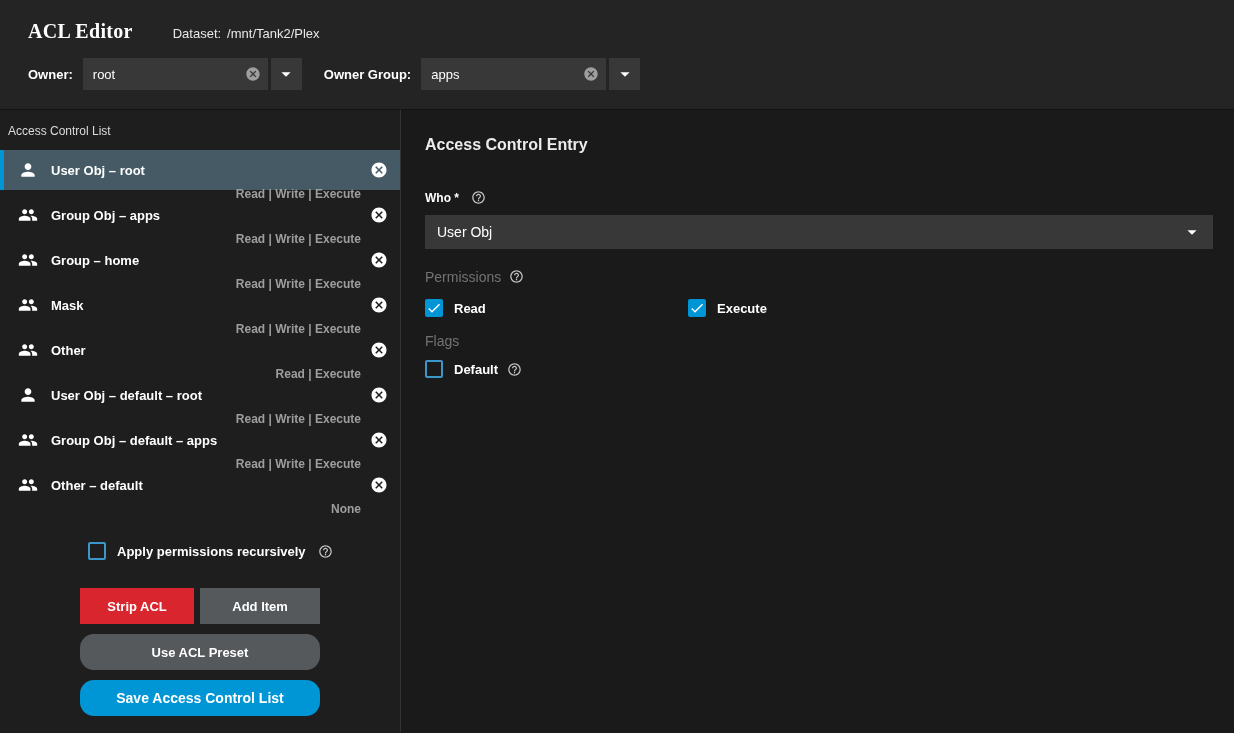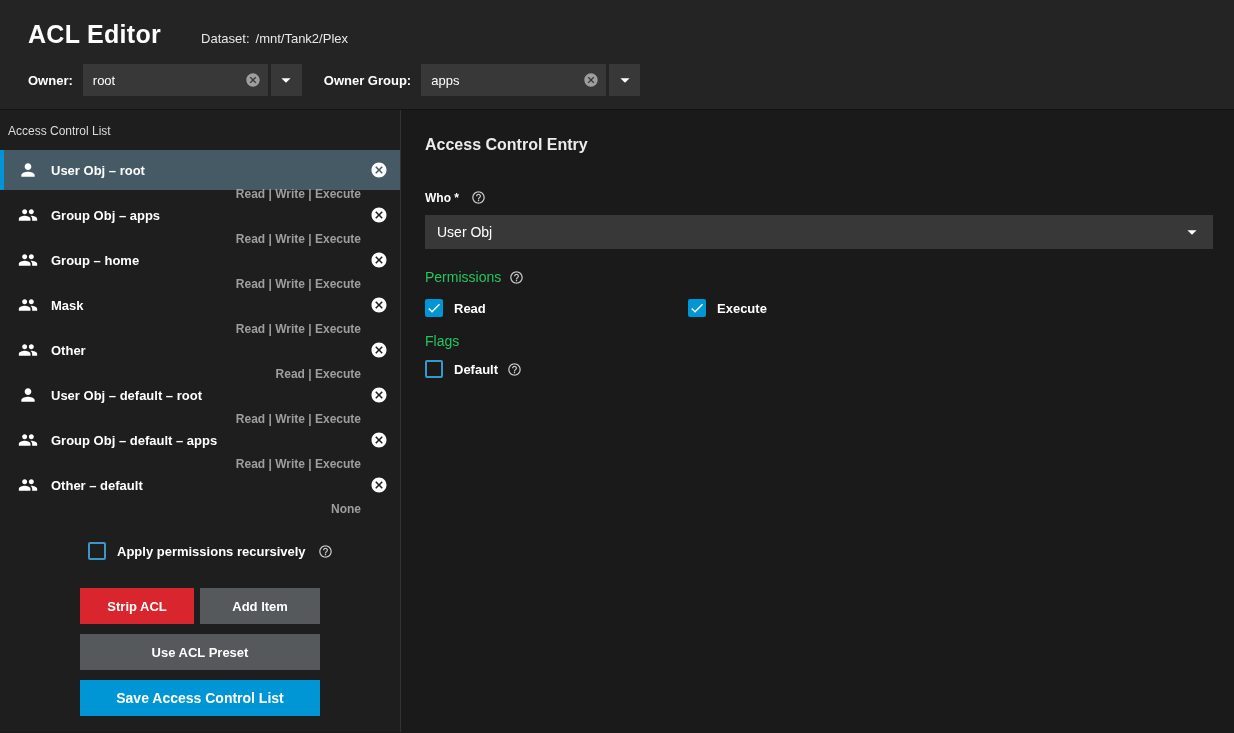--- a/index.html
+++ b/index.html
@@ -17,21 +17,21 @@
   }
 
   
   .topbar {
     height: 110px;
     background: #242424;
     padding: 20px 0 0 28px;
     border-bottom: 1px solid #141414;
   }
   .title-row { display: flex; align-items: baseline; }
-  .page-title { font-size: 25px; font-weight: 700; letter-spacing: .3px; }
+  .page-title { font-size: 20px; font-weight: 700; letter-spacing: .3px; font-family: Liberation Serif, serif; }
   .dataset { margin-left: 40px; font-size: 13px; color: #e8e8e8; }
   .ds-label { font-weight: 400; margin-right: 6px; }
   .owner-row { display: flex; align-items: center; margin-top: 15px; }
   .owner-row .lbl { font-size: 13px; font-weight: 700; margin-right: 10px; }
   .combo { position: relative; display: flex; align-items: center; }
   .combo input {
     width: 185px; height: 32px;
     background: #383838; border: none; outline: none;
     color: #fff; font-size: 13px; font-family: inherit;
     padding: 0 30px 0 10px;
@@ -77,36 +77,36 @@
   .btn-row { display: flex; gap: 6px; margin-top: 28px; }
   .btn {
     height: 36px; border: none; color: #fff;
     font-weight: 700; font-size: 13px; font-family: inherit; cursor: pointer;
   }
   .btn.gray { background: #55595c; }
   .btn.red  { background: var(--danger-red, #d9262e); }
   .btn.blue { background: var(--accent-blue, #0095d5); font-size: 14px; }
   .btn.half-l { flex: 1.05; }
   .btn.half-r { flex: 1; }
-  .btn.full { width: 100%; margin-top: 10px; }
+  .btn.full { width: 100%; margin-top: 10px; border-radius: 14px; }
 
   
   .ace-panel { flex: 1; background: #1a1a1a; padding: 26px 21px 0 24px; }
   .ace-title { font-size: 16px; font-weight: 700; color: #ececec; }
   .who-row { margin-top: 36px; display: flex; align-items: center; font-size: 12px; font-weight: 700; }
   .help { display: flex; margin-left: 12px; color: #c7c7c7; cursor: pointer; }
   .help svg { width: 15px; height: 15px; }
   .select {
     margin-top: 10px; height: 34px; background: #383838;
     display: flex; align-items: center; padding: 0 10px 0 12px;
     font-size: 14px; cursor: pointer;
   }
   .select .caret { margin-left: auto; display: flex; color: #fff; }
   .select .caret svg { width: 22px; height: 22px; }
-  .section-head { margin-top: 20px; display: flex; align-items: flex-end; font-size: 14px; color: #22c55e; }
+  .section-head { margin-top: 20px; display: flex; align-items: flex-start; font-size: 14px; color: #737373; }
   .section-head .help { margin-left: 8px; }
   .cb-grid { display: flex; margin-top: 14px; }
   .cb-grid .cb-item { width: 263px; }
   .cb-item { display: flex; align-items: center; cursor: pointer; }
   .cb {
     width: 18px; height: 18px; border-radius: 2px; flex: 0 0 18px;
     display: inline-flex; align-items: center; justify-content: center;
   }
   .cb.checked { background: var(--accent-blue, #0095d5); }
   .cb.unchecked { border: 2px solid #3b97c9; background: transparent; }

